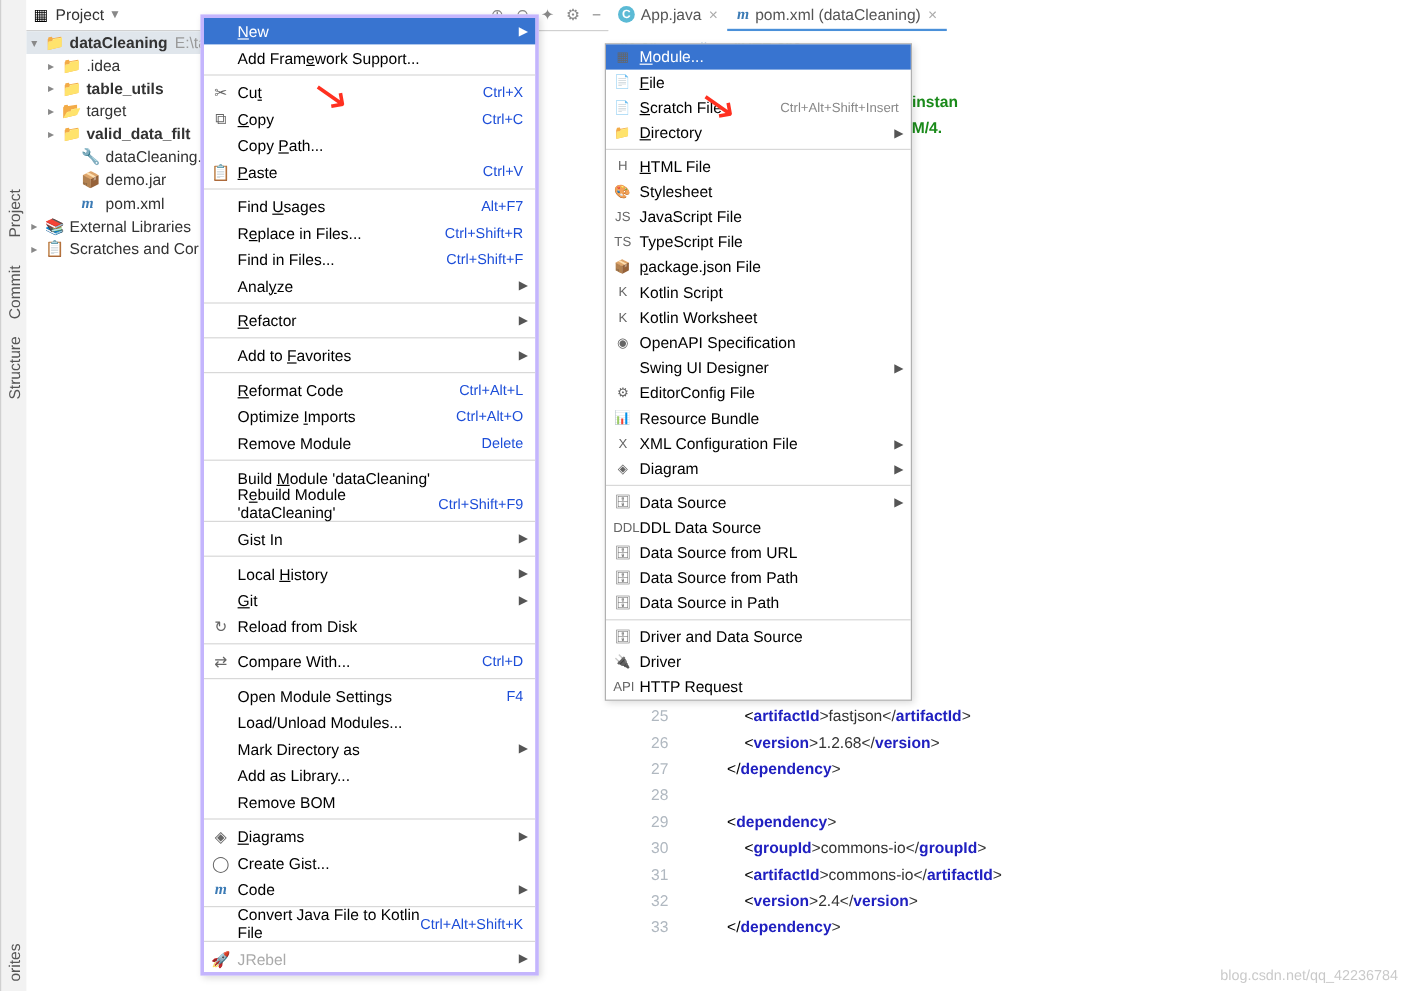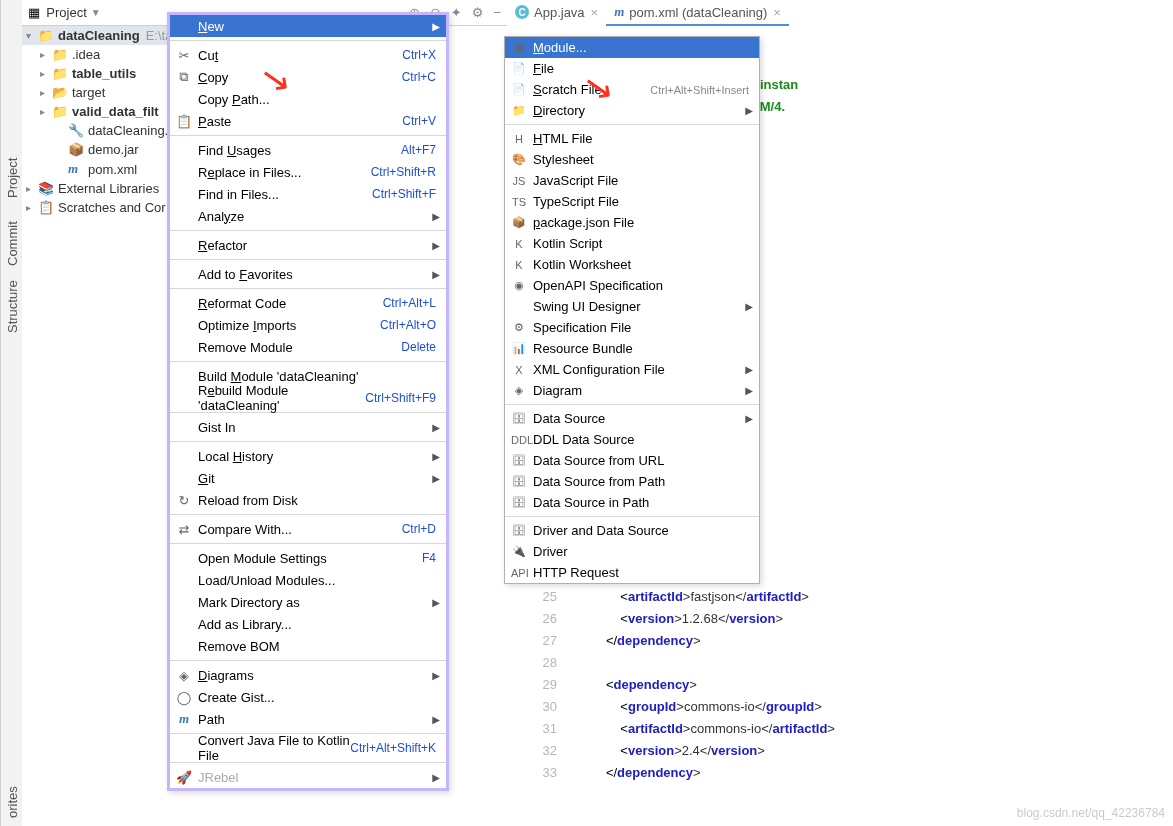--- a/index.html
+++ b/index.html
@@ -143,20 +143,23 @@
       <span class="ico">📋</span>
       <span class="lbl">Scratches and Cor</span>
     </div>
   </div>
 
 <div class="ctx-menu" id="ctx-c">
     <div class="row sel">
       <span><u>N</u>ew</span>
       <span class="arr-r">▶</span>
     </div>
+    <div class="row">
+      <span>Add Fram<u>e</u>work Support...</span>
+    </div>
     <div class="sep"></div>
     <div class="row">
       <span class="ic">✂</span>
       <span>Cu<u>t</u></span>
       <span class="sc">Ctrl+X</span>
     </div>
     <div class="row">
       <span class="ic">⧉</span>
       <span><u>C</u>opy</span>
       <span class="sc">Ctrl+C</span>
@@ -264,21 +267,21 @@
       <span class="ic">◈</span>
       <span><u>D</u>iagrams</span>
       <span class="arr-r">▶</span>
     </div>
     <div class="row">
       <span class="ic">◯</span>
       <span>Create Gist...</span>
     </div>
     <div class="row">
       <span class="ic" style="color: rgb(60, 123, 181); font-weight: bold; font-style: italic; font-family: serif;">m</span>
-      <span>Path</span>
+      <span>Code</span>
       <span class="arr-r">▶</span>
     </div>
     <div class="sep"></div>
     <div class="row">
       <span>Convert Java File to Kotlin File</span>
       <span class="sc">Ctrl+Alt+Shift+K</span>
     </div>
     <div class="sep"></div>
     <div class="row dis">
       <span class="ic">🚀</span>
@@ -337,21 +340,21 @@
     <div class="row">
       <span class="ic">◉</span>
       <span>OpenAPI Specification</span>
     </div>
     <div class="row dis">
       <span>Swing UI Designer</span>
       <span class="arr-r">▶</span>
     </div>
     <div class="row">
       <span class="ic">⚙</span>
-      <span>Specification File</span>
+      <span>EditorConfig File</span>
     </div>
     <div class="row">
       <span class="ic">📊</span>
       <span>Resource Bundle</span>
     </div>
     <div class="row">
       <span class="ic">X</span>
       <span>XML Configuration File</span>
       <span class="arr-r">▶</span>
     </div>

